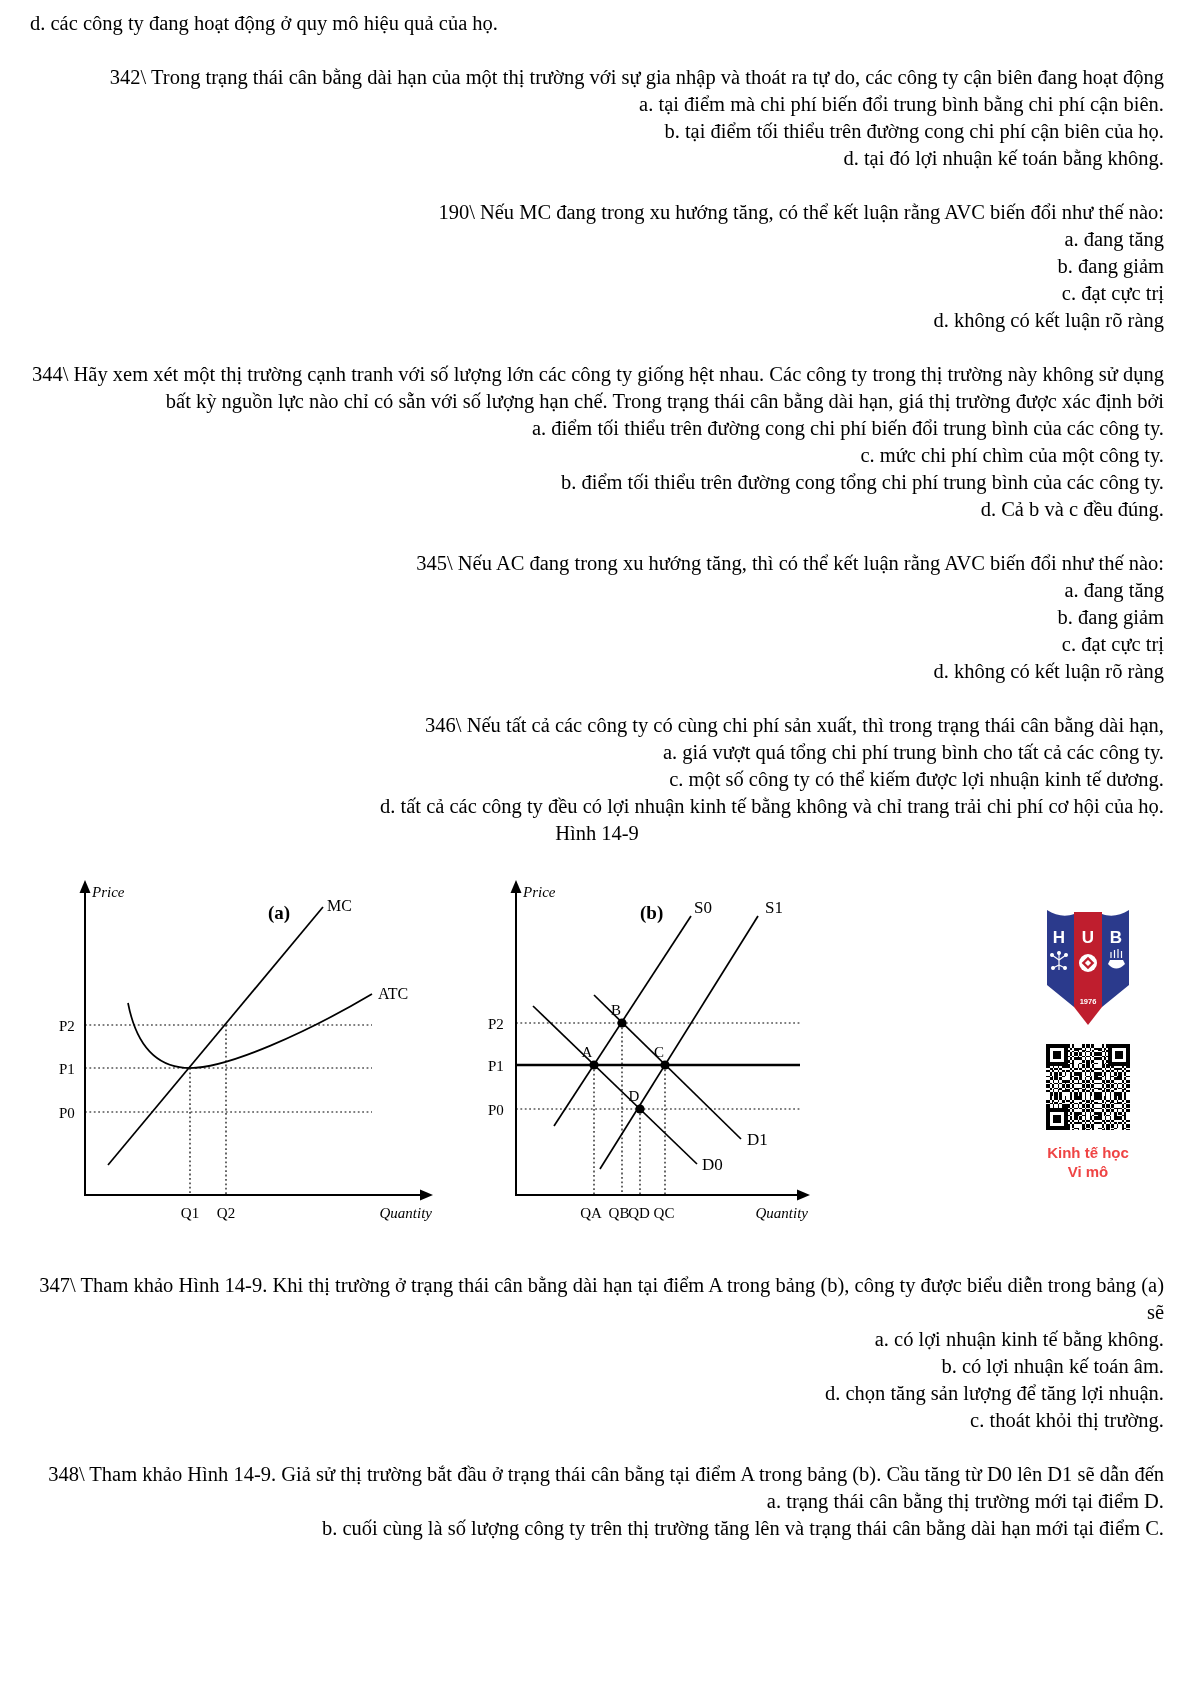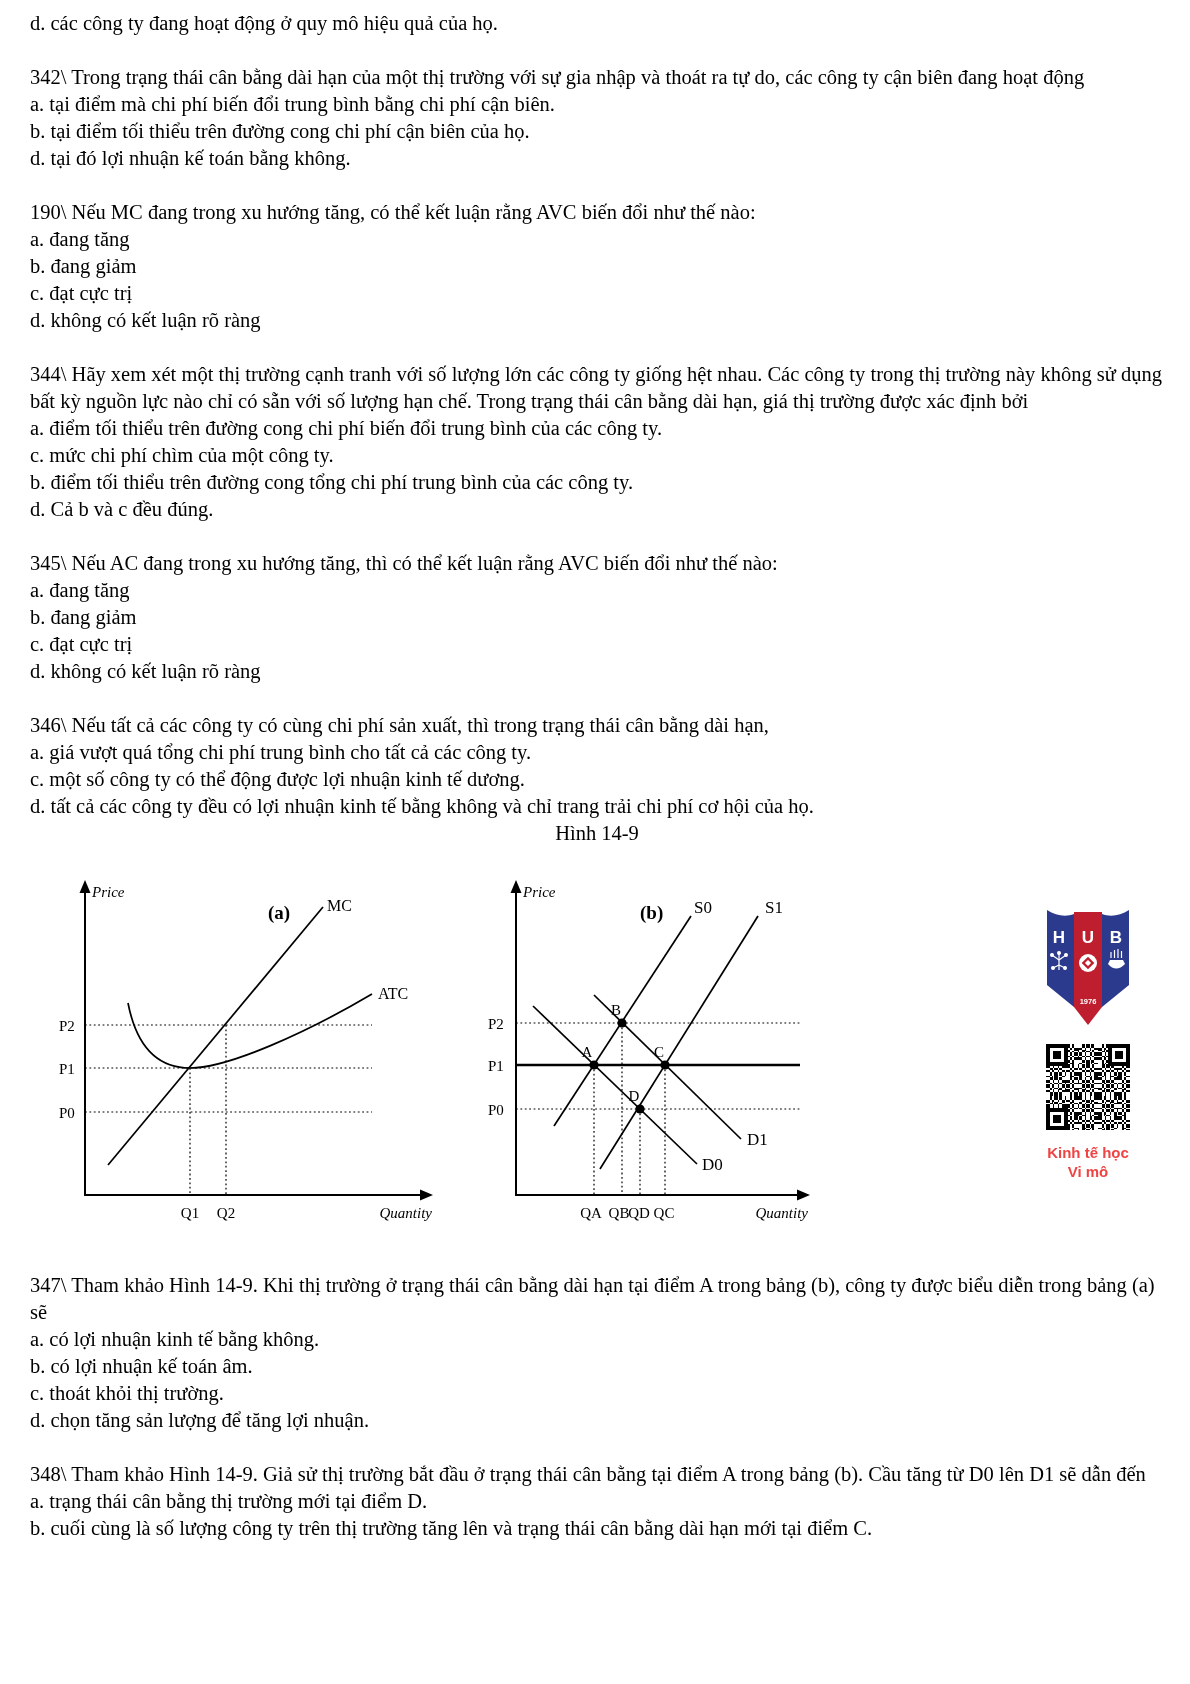--- a/index.html
+++ b/index.html
@@ -4,21 +4,21 @@
 <style>
   html,body{margin:0;padding:0;}
   body{
     width:1190px;height:1684px;background:#ffffff;overflow:hidden;
     font-family:"Liberation Serif","DejaVu Serif",serif;
     font-size:20.5px;color:#000;
   }
   .content{padding:10px 26px 0 30px;}
   .line{line-height:27px;}
   .question{margin-top:27px;}
-  .q-prompt,.q-option{line-height:27px;}
+  .q-prompt,.q-option{line-height:27px;text-align:right;}
   .figure-title{text-align:center;line-height:27px;}
   .figure-canvas{position:relative;width:1190px;height:368px;margin-left:-30px;margin-top:30px;}
   .panel-svg{position:absolute;top:0;}
   #panel-a{left:40px;}
   #panel-b{left:440px;}
   .svgtxt{font-family:"Liberation Serif","DejaVu Serif",serif;fill:#000;}
   .it{font-style:italic;}
   .b{font-weight:bold;}
   .curve{fill:none;stroke:#000;stroke-width:1.7;}
   .axis{stroke:#000;stroke-width:2;}
@@ -74,21 +74,21 @@
     <div class="q-prompt">345\ Nếu AC đang trong xu hướng tăng, thì có thể kết luận rằng AVC biến đổi như thế nào:</div>
     <div class="q-option">a. đang tăng</div>
     <div class="q-option">b. đang giảm</div>
     <div class="q-option">c. đạt cực trị</div>
     <div class="q-option">d. không có kết luận rõ ràng</div>
   </div>
 
   <div class="question">
     <div class="q-prompt">346\ Nếu tất cả các công ty có cùng chi phí sản xuất, thì trong trạng thái cân bằng dài hạn,</div>
     <div class="q-option">a. giá vượt quá tổng chi phí trung bình cho tất cả các công ty.</div>
-    <div class="q-option">c. một số công ty có thể động được lợi nhuận kinh tế dương.</div>
+    <div class="q-option">c. một số công ty có thể kiếm được lợi nhuận kinh tế dương.</div>
     <div class="q-option">d. tất cả các công ty đều có lợi nhuận kinh tế bằng không và chỉ trang trải chi phí cơ hội của họ.</div>
   </div>
 
   <div class="figure-title">Hình 14-9</div>
 
   <div class="figure-canvas">
 
     <svg id="panel-a" class="panel-svg" width="400" height="368" viewBox="0 0 400 368">
       <line class="axis" x1="45" y1="12" x2="45" y2="319"></line>
       <polygon points="45,3 39.5,16 50.5,16" fill="#000"></polygon>
@@ -213,22 +213,22 @@
         <div>Vi mô</div>
       </div>
     </div>
 
   </div>
 
   <div class="question">
     <div class="q-prompt">347\ Tham khảo Hình 14-9. Khi thị trường ở trạng thái cân bằng dài hạn tại điểm A trong bảng (b), công ty được biểu diễn trong bảng (a) sẽ</div>
     <div class="q-option">a. có lợi nhuận kinh tế bằng không.</div>
     <div class="q-option">b. có lợi nhuận kế toán âm.</div>
+    <div class="q-option">d. chọn tăng sản lượng để tăng lợi nhuận.</div>
     <div class="q-option">c. thoát khỏi thị trường.</div>
-    <div class="q-option">d. chọn tăng sản lượng để tăng lợi nhuận.</div>
   </div>
 
   <div class="question">
     <div class="q-prompt">348\ Tham khảo Hình 14-9. Giả sử thị trường bắt đầu ở trạng thái cân bằng tại điểm A trong bảng (b). Cầu tăng từ D0 lên D1 sẽ dẫn đến</div>
     <div class="q-option">a. trạng thái cân bằng thị trường mới tại điểm D.</div>
     <div class="q-option">b. cuối cùng là số lượng công ty trên thị trường tăng lên và trạng thái cân bằng dài hạn mới tại điểm C.</div>
   </div>
 
 </div>
 

